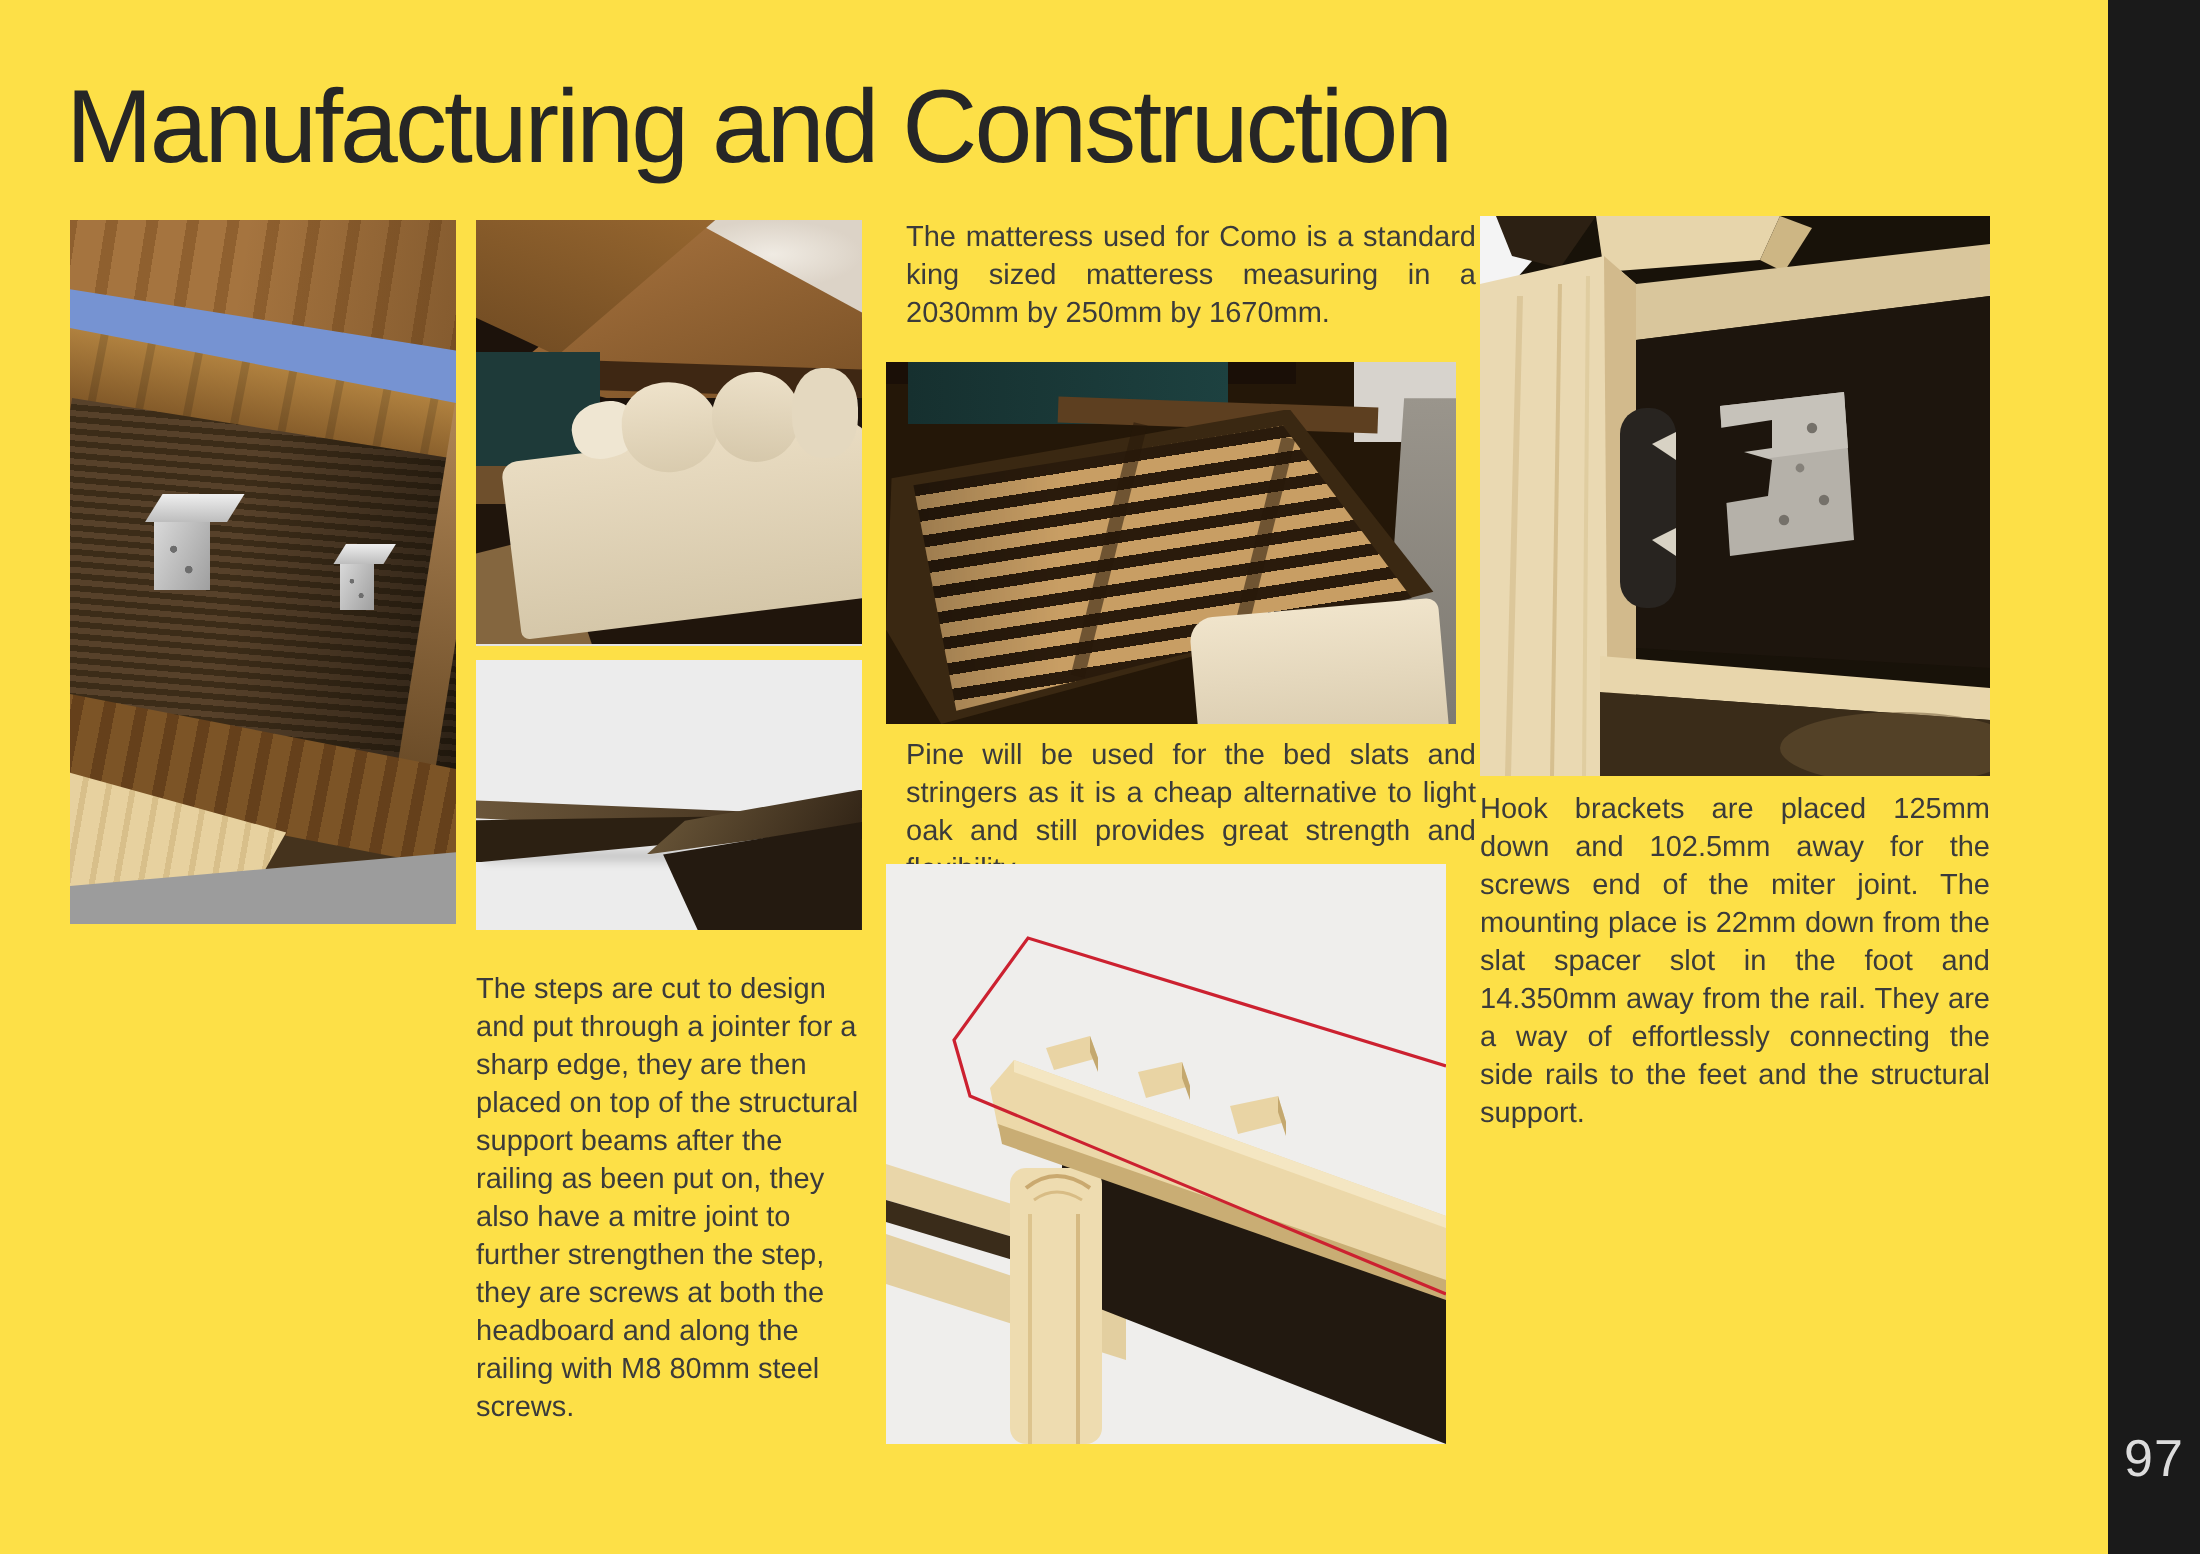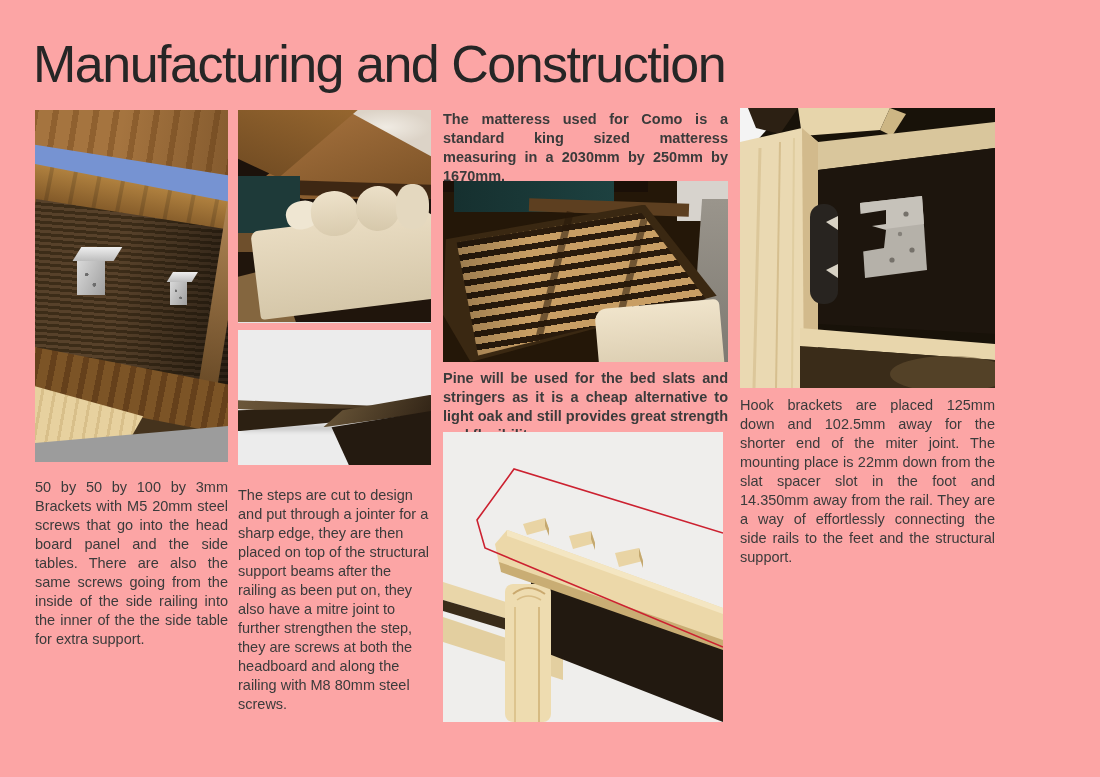--- a/index.html
+++ b/index.html
@@ -4,21 +4,21 @@
 <style>
   * { margin:0; padding:0; box-sizing:border-box; }
   html,body { width:1100px; height:777px; }
   body {
     font-family:"Liberation Sans", sans-serif;
     background:#ffffff;
     position:relative;
     overflow:hidden;
     color:#3c3c3c;
   }
-  .page { position:absolute; inset:0; background:#fca5a5; }
+  .page { position:absolute; inset:0; background:#fde047; }
 
   
   .sidebar {
     position:absolute; left:1054px; top:0; width:46px; height:777px;
     background:#1a1a1a;
   }
   .page-num {
     position:absolute; left:0; width:46px; top:714px;
     text-align:center; color:#dcdcdc; font-size:26px; font-weight:300;
     letter-spacing:0.5px;
@@ -33,21 +33,21 @@
 
   
   .txt {
     position:absolute; font-size:14.5px; line-height:19px; color:#3b3b3b;
     text-align:justify;
   }
   .txt.left { text-align:left; }
 
   .c1 { left:35px;  width:193px; }
   .c2 { left:238px; width:193px; }
-  .c3 { left:443px; width:285px;font-weight:bold; }
+  .c3 { left:453px; width:285px; }
   .c4 { left:740px; width:255px; }
 
   .img { position:absolute; overflow:hidden; }
   .img > div { position:absolute; }
 
   
   .img1 { left:35px; top:110px; width:193px; height:352px; background:#4a3односа; background:#45331d; }
   .img1 .sky      { left:0; top:2%; width:100%; height:38%; background:#7693d2; }
   .img1 .plank-top{ left:-8%; top:-14%; width:120%; height:28%; transform:rotate(9deg);
                     background:linear-gradient(90deg, rgba(60,35,10,0) 45%, rgba(60,35,10,.35)),
@@ -160,21 +160,20 @@
         <div class="plate"></div>
     </div>
     <div class="bk bk2">
       <div class="flange"></div>
         <div class="plate"></div>
     </div>
     <div class="plank-bot"></div>
     <div class="pine"></div>
     <div class="floor"></div>
   </div>
-  <p class="txt c1" style="top:478px;">50 by 50 by 100 by 3mm Brackets with M5 20mm steel screws that go into the head board panel and the side tables. There are also the same screws going from the inside of the side railing into the inner of the the side table for extra support.</p>
 
   <div class="img img2a" aria-label="Render of bed with beige pillows under a wooden canopy">
     <div class="marble"></div>
     <div class="can-r"></div>
     <div class="can-l"></div>
     <div class="can-u"></div>
     <div class="teal"></div>
     <div class="base"></div>
     <div class="floorl"></div>
     <div class="stand"></div>
@@ -256,16 +255,19 @@
       <polygon points="120,106 146,102 146,116 132,118 146,122 144,140 120,144" fill="#1d150d"></polygon>
       <circle cx="166" cy="106" r="2.6" fill="#75716a"></circle>
       <circle cx="172" cy="142" r="2.6" fill="#75716a"></circle>
       <circle cx="152" cy="152" r="2.6" fill="#75716a"></circle>
       <circle cx="160" cy="126" r="2.2" fill="#85817a"></circle>
       <polygon points="60,220 255,236 255,252 60,238" fill="#e8d6ac"></polygon>
       <polygon points="60,238 255,252 255,280 60,280" fill="#3a2c19"></polygon>
       <ellipse cx="210" cy="266" rx="60" ry="18" fill="#6b5536" opacity="0.5"></ellipse>
     </svg>
   </div>
-  <p class="txt c4" style="top:396px;">Hook brackets are placed 125mm down and 102.5mm away for the shorter end of the miter joint. The mounting place is 22mm down from the slat spacer slot in the foot and 14.350mm away from the rail. They are a way of effortlessly connecting the side rails to the feet and the structural support.</p>
-
+  <p class="txt c4" style="top:396px;">Hook brackets are placed 125mm down and 102.5mm away for the screws end of the miter joint. The mounting place is 22mm down from the slat spacer slot in the foot and 14.350mm away from the rail. They are a way of effortlessly connecting the side rails to the feet and the structural support.</p>
+
+  <div class="sidebar">
+    <div class="page-num">97</div>
+  </div>
 
 </div>
 
 </body></html>

